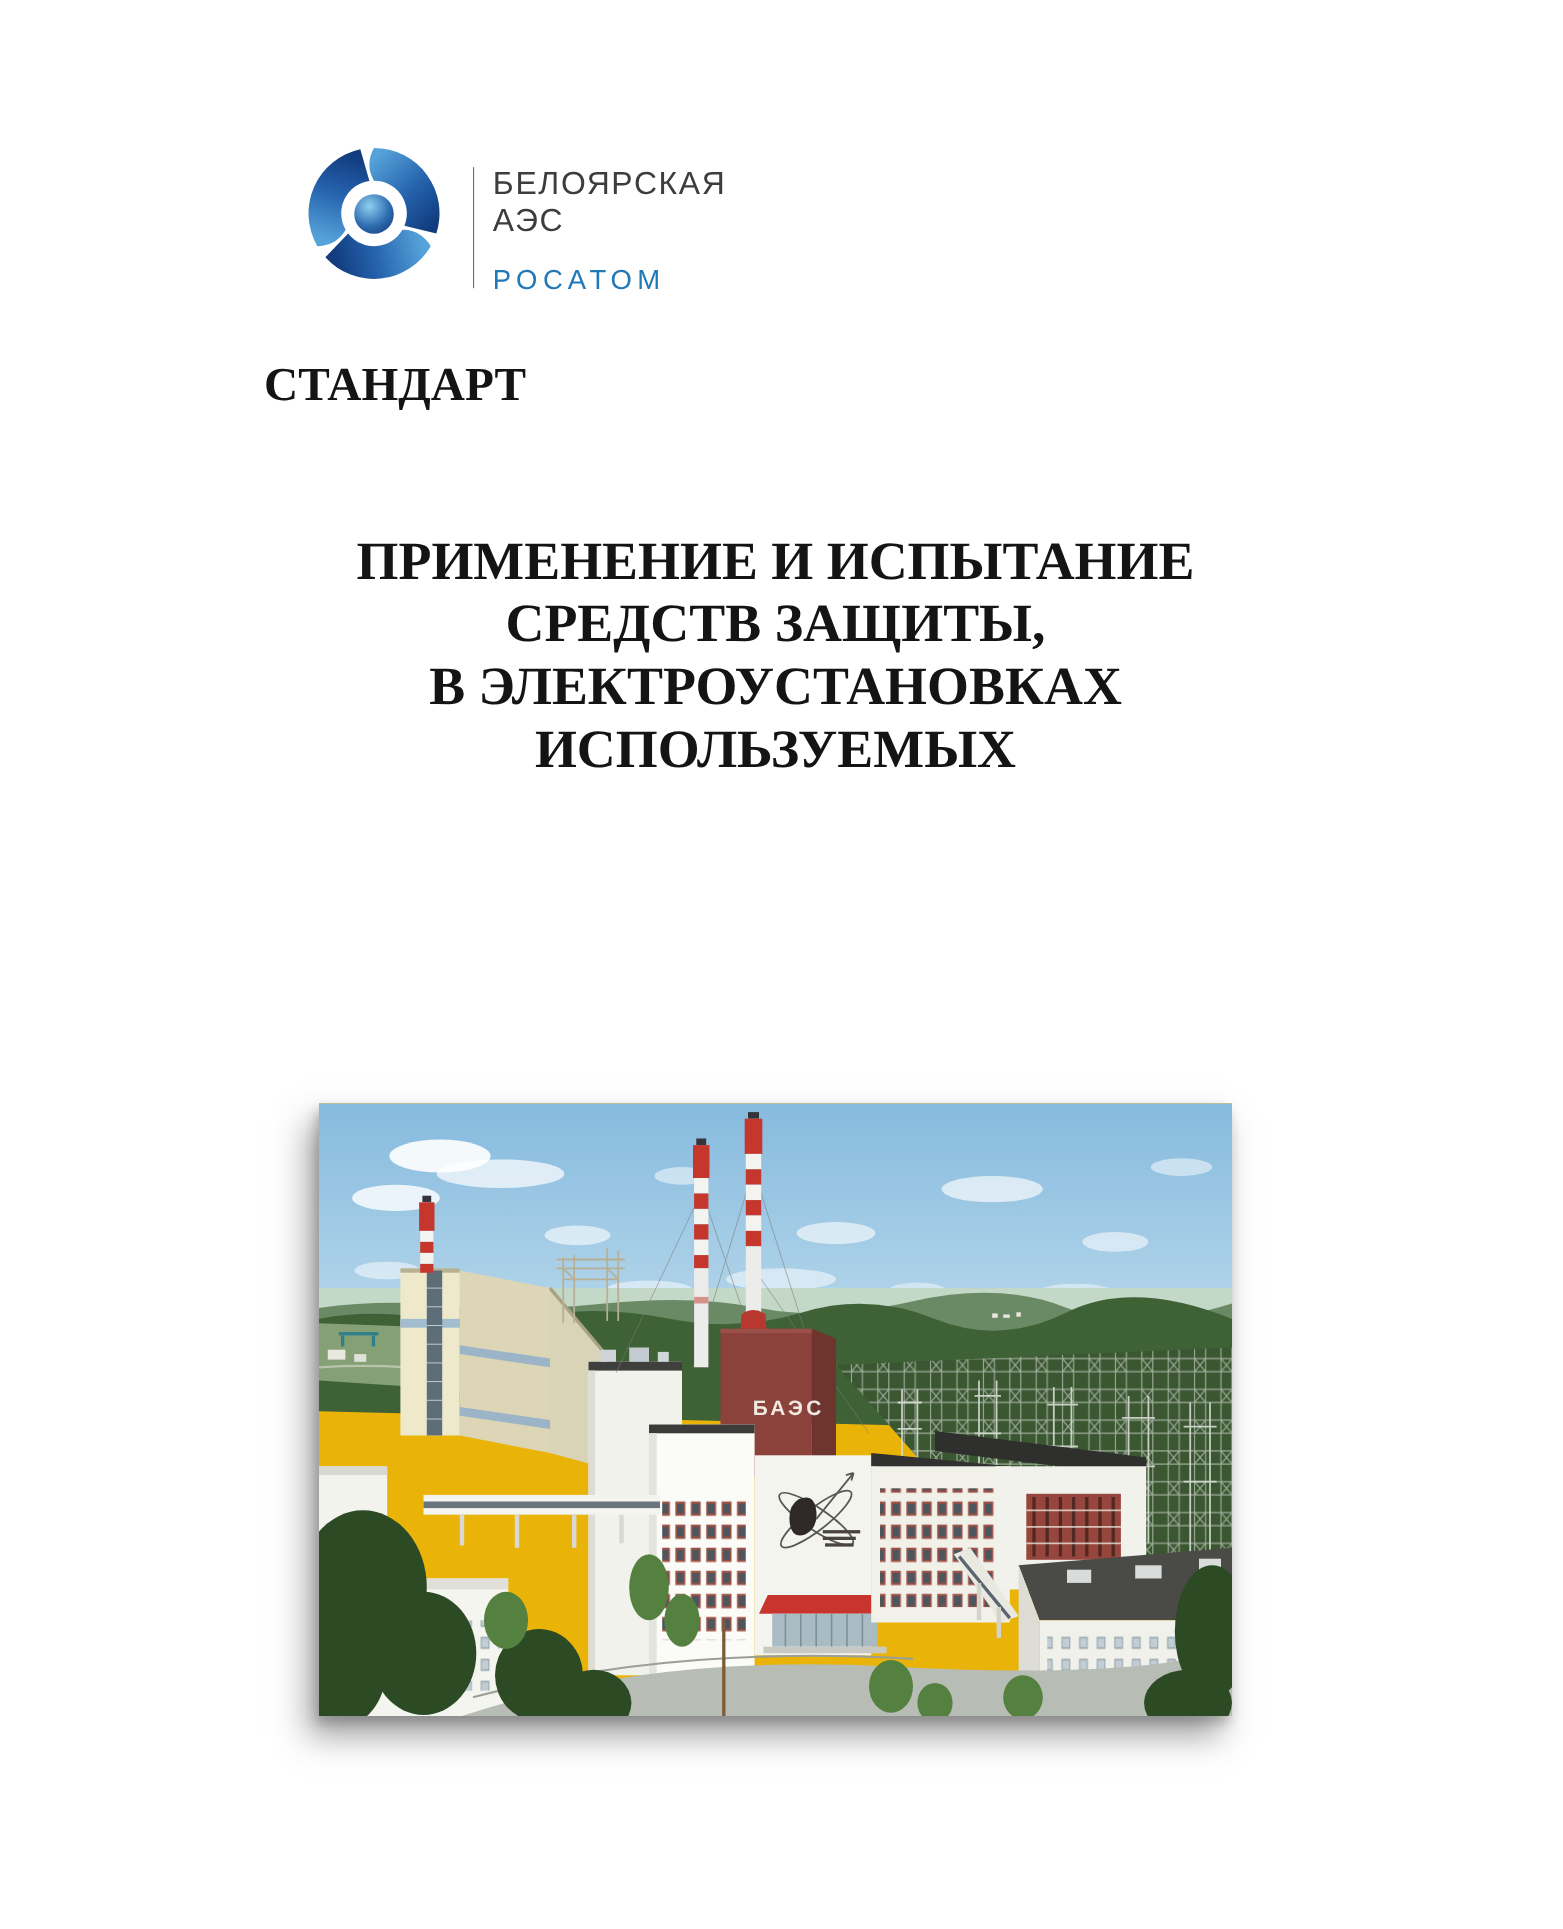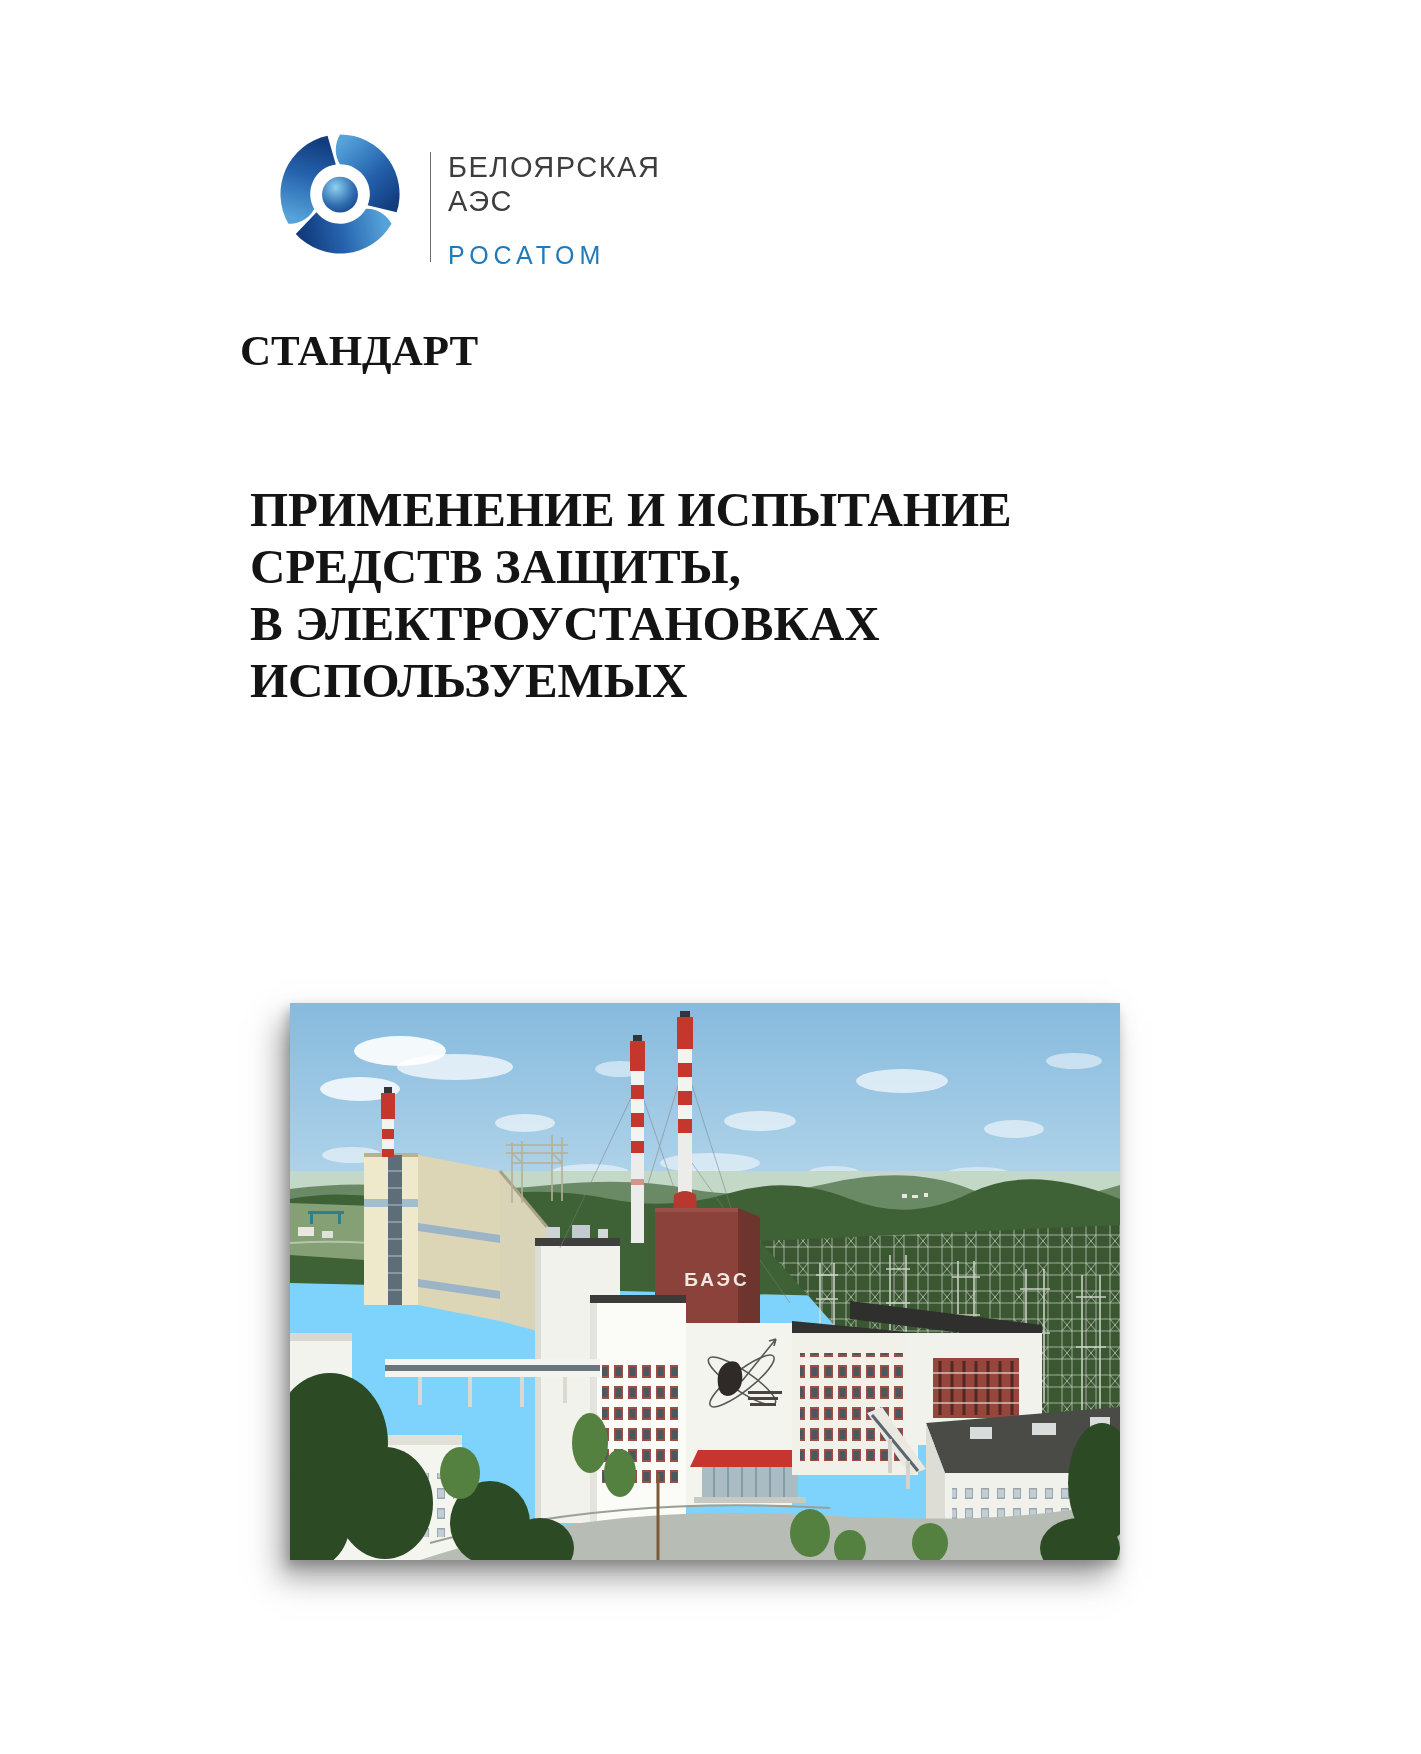--- a/index.html
+++ b/index.html
@@ -10,26 +10,26 @@
   .logo-mark{width:124px;height:132px;display:block;}
   .logo-divider{width:1px;height:110px;background:#6b6b6b;margin:24px 0 0 28px;}
   .logo-text{margin:22px 0 0 17px;font-family:"Liberation Sans",sans-serif;}
   .logo-line{font-size:29px;line-height:34px;letter-spacing:1.5px;color:#3d3d3d;font-weight:500;}
   .logo-brand{margin-top:23px;font-size:25px;line-height:28px;letter-spacing:5px;color:#2279b8;font-weight:500;}
   
   .doc-line{position:absolute;left:240px;top:327px;width:940px;display:flex;
             justify-content:space-between;align-items:baseline;
             font-weight:bold;font-size:43px;line-height:48px;color:#141414;}
   
-  .doc-title{position:absolute;left:250px;top:481px;width:910px;
+  .doc-title{position:absolute;left:250px;top:481px;width:910px;text-align:center;
              font-weight:bold;font-size:49px;line-height:57px;color:#141414;letter-spacing:0;}
   
   .photo{position:absolute;left:290px;top:1003px;width:830px;height:557px;
          box-shadow:-10px 18px 28px rgba(70,70,70,.5), -3px 6px 10px rgba(60,60,60,.3);
-         background:#7dd3fc;}
+         background:#eab308;}
   .photo svg{display:block;width:830px;height:557px;}
 </style>
 </head>
 <body>
 
 <div class="page">
 
   <div class="logo">
     <svg class="logo-mark" viewBox="0 0 100 106">
       <defs>

